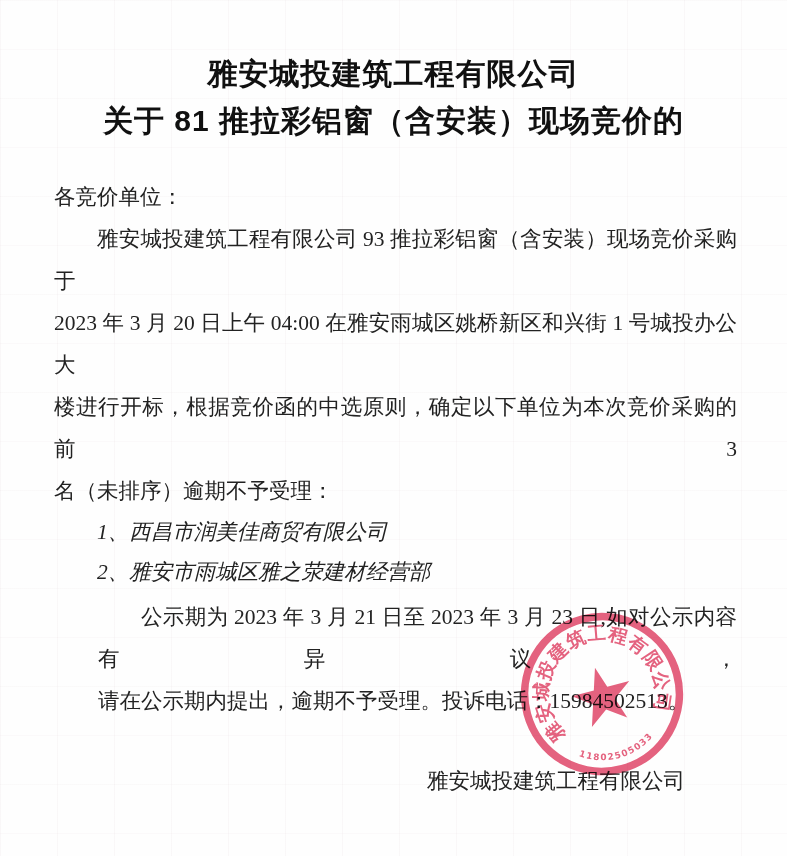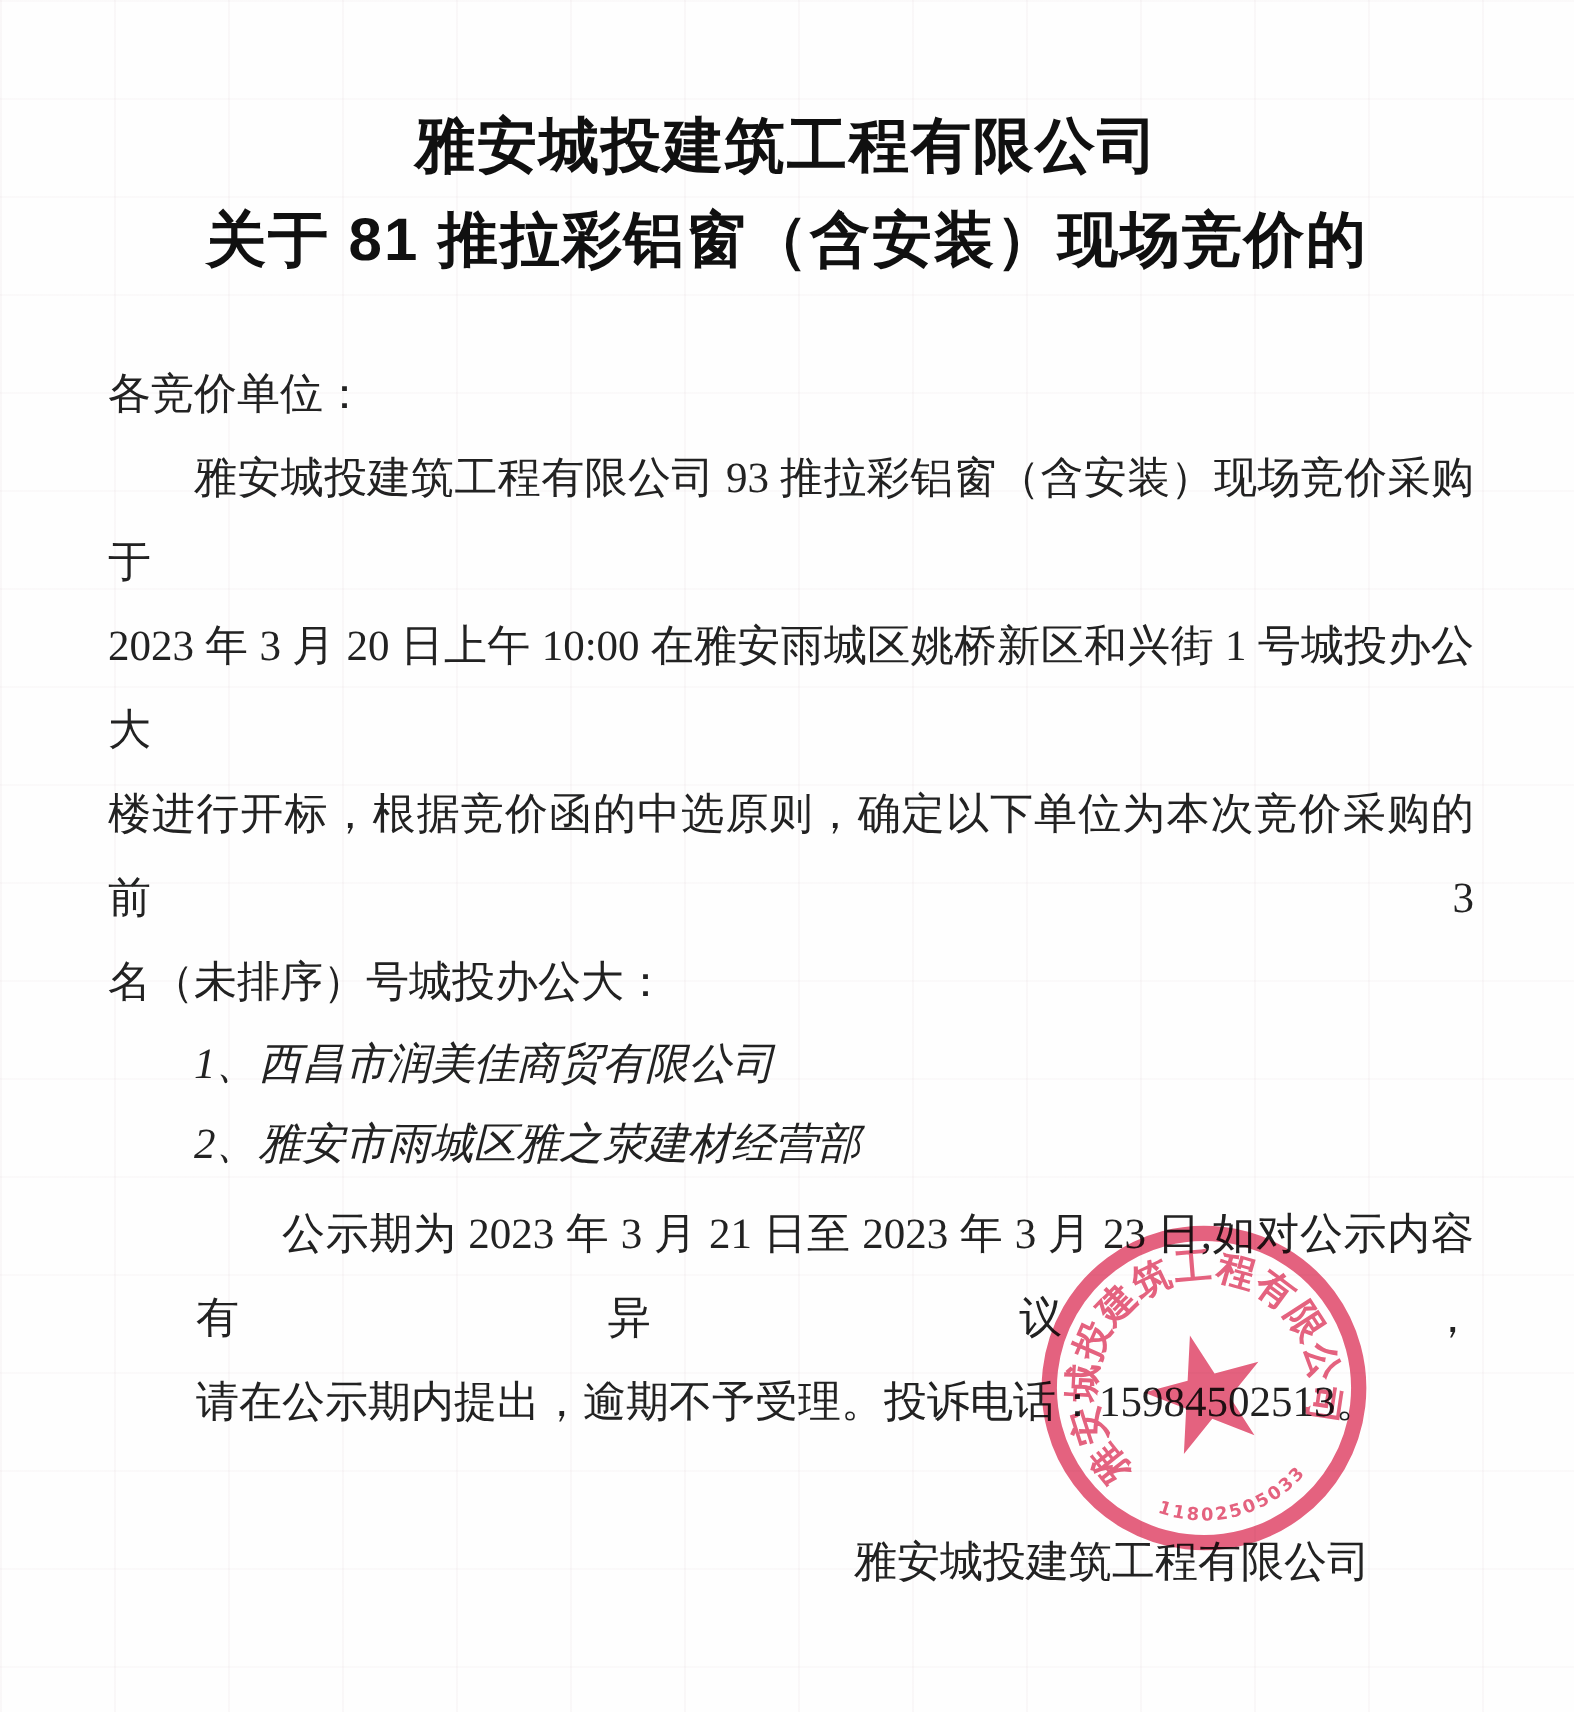--- a/index.html
+++ b/index.html
@@ -82,23 +82,23 @@
   <div class="title">
     <div class="title-line">雅安城投建筑工程有限公司</div>
     <div class="title-line">关于 81 推拉彩铝窗（含安装）现场竞价的</div>
   </div>
 
   <div class="bodytext">
     <div class="salutation">各竞价单位：</div>
 
     <div>
       <div class="pline indent">雅安城投建筑工程有限公司 93 推拉彩铝窗（含安装）现场竞价采购于</div>
-      <div class="pline">2023 年 3 月 20 日上午 10:00 在雅安雨城区姚桥新区和兴街 1 号城投办公大</div>
+      <div class="pline">2023 年 3 月 20 日上午 04:00 在雅安雨城区姚桥新区和兴街 1 号城投办公大</div>
       <div class="pline">楼进行开标，根据竞价函的中选原则，确定以下单位为本次竞价采购的前 3</div>
-      <div class="pline lastline">名（未排序）号城投办公大：</div>
+      <div class="pline lastline">名（未排序）逾期不予受理：</div>
     </div>
 
     <div>
       <div class="list-item">1、西昌市润美佳商贸有限公司</div>
       <div class="list-item">2、雅安市雨城区雅之荥建材经营部</div>
     </div>
 
     <div class="para2">
       <div class="pline indent">公示期为 2023 年 3 月 21 日至 2023 年 3 月 23 日,如对公示内容有异议，</div>
       <div class="pline lastline">请在公示期内提出，逾期不予受理。投诉电话：15984502513。</div>

